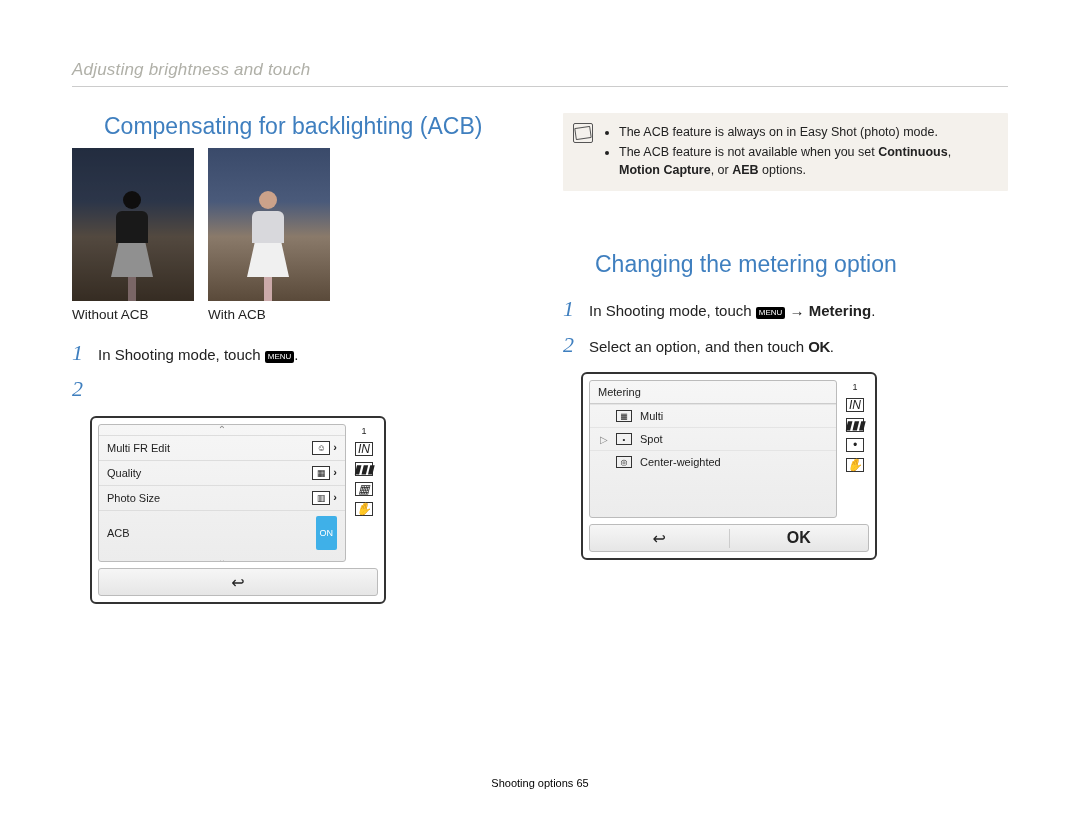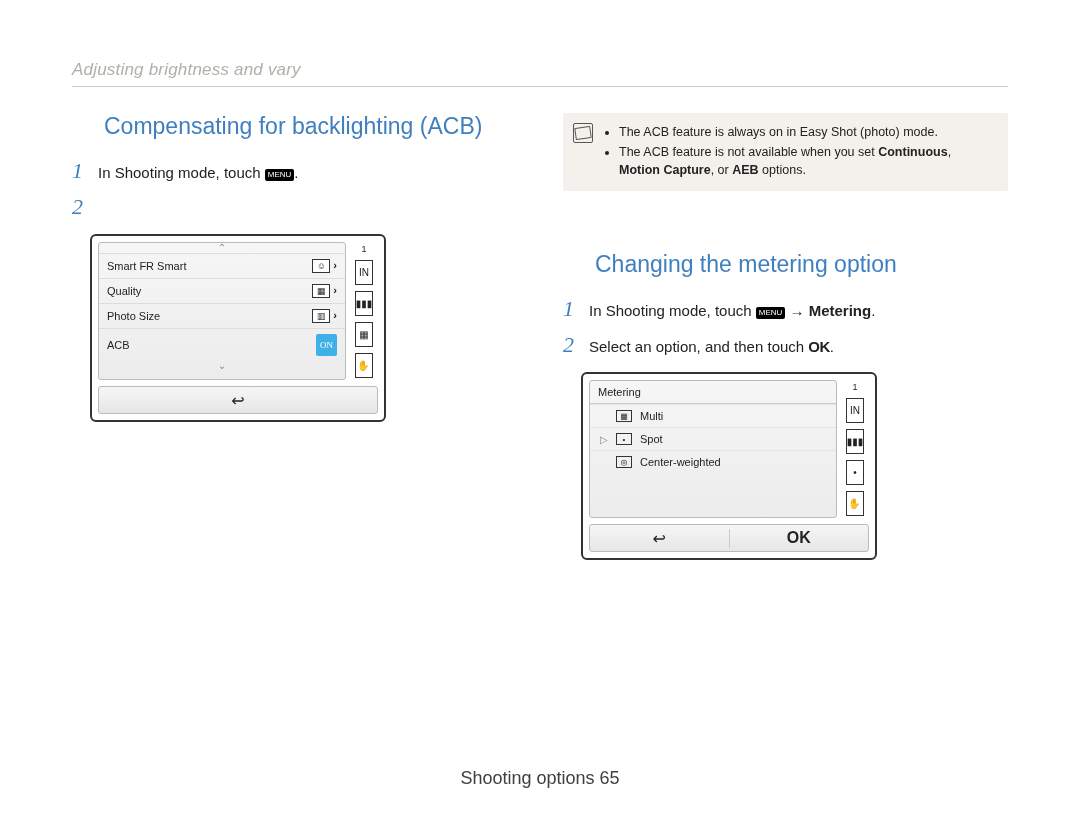--- a/index.html
+++ b/index.html
@@ -155,32 +155,32 @@
     width:18px; height:14px;
     border:1px solid #333;
     display:inline-flex;
     align-items:center;
     justify-content:center;
     font-size:9px;
     background:#fff;
   }
   .lcd-row .chev { font-weight:bold; }
   .on-badge{
-    background:#3fb0e8;color:#fff;font-size:9px;padding:6px 4px;border-radius:2px;font-family:Liberation Serif, serif;
+    background:#3fb0e8;color:#fff;font-size:9px;padding:12px 4px;border-radius:2px;
   }
   .lcd-side {
     width:28px;
     display:flex;
     flex-direction:column;
     align-items:center;
     gap:6px;
     padding-top:2px;
   }
   .side-ico{
-    width:18px;height:25px;border:1px solid #333;font-size:10px;display:flex;align-items:center;justify-content:center;
+    width:18px;height:14px;border:1px solid #333;font-size:12px;display:flex;align-items:center;justify-content:center;font-style:italic;
   }
   .lcd-bottom{
     margin-top:6px;
     height:28px;
     background:linear-gradient(#f6f6f6,#e6e6e6);
     border:1px solid #bbb;
     border-radius:3px;
     display:flex;
     align-items:center;
     justify-content:center;
@@ -222,56 +222,80 @@
     transform:rotate(-8deg);
   }
   .note-box ul{list-style:disc;padding-left:14px;}
   .note-box li{margin-bottom:2px;}
 
   .footer{
     position:absolute;
     bottom:26px;
     left:0;right:0;
     text-align:center;
-    font-size:18px;
-    color:#404040;
+    font-size:11px;
+    color:#000000;
   }
   .step-text{line-height:1.4;}
 </style>
 </head>
 <body>
 
 <div class="page">
-  <div class="breadcrumb">Adjusting brightness and vary</div>
+  <div class="breadcrumb">Adjusting brightness and touch</div>
   <hr class="top-rule">
 
   <div class="columns">
 
     <div class="col">
       <h2 class="section">Compensating for backlighting (ACB)</h2>
 
+      <div class="photos">
+        <div class="photo-box">
+          <div class="photo dark">
+            <div class="silhouette">
+                <div class="head"></div>
+                <div class="torso"></div>
+                <div class="skirt"></div>
+                <div class="legs"></div>
+              </div>
+          </div>
+          <div class="caption">Without ACB</div>
+        </div>
+        <div class="photo-box">
+          <div class="photo light">
+            <div class="silhouette">
+                <div class="head"></div>
+                <div class="torso"></div>
+                <div class="skirt"></div>
+                <div class="legs"></div>
+              </div>
+          </div>
+          <div class="caption">With ACB</div>
+        </div>
+      </div>
 
       <div class="steps">
         <div class="step">
           <div class="step-num">1</div>
           <div class="step-text">
             <span>In Shooting mode, touch </span><span class="menu-chip">MENU</span><span>.</span>
           </div>
         </div>
         <div class="step">
           <div class="step-num">2</div>
         </div>
       </div>
 
       <div class="lcd-frame" style="margin-left:18px;">
         <div class="lcd-inner">
           <div class="lcd-menu">
             <div class="lcd-scroll-up">⌃</div>
             <div class="lcd-row">
-              <span>Smart FR Smart</span>
+              <span>Multi FR Edit</span>
               <span><span class="glyph">☺</span> <span class="chev">›</span></span>
             </div>
             <div class="lcd-row">
               <span>Quality</span>
               <span><span class="glyph">▦</span> <span class="chev">›</span></span>
             </div>
             <div class="lcd-row">
               <span>Photo Size</span>
               <span><span class="glyph">▥</span> <span class="chev">›</span></span>
             </div>

